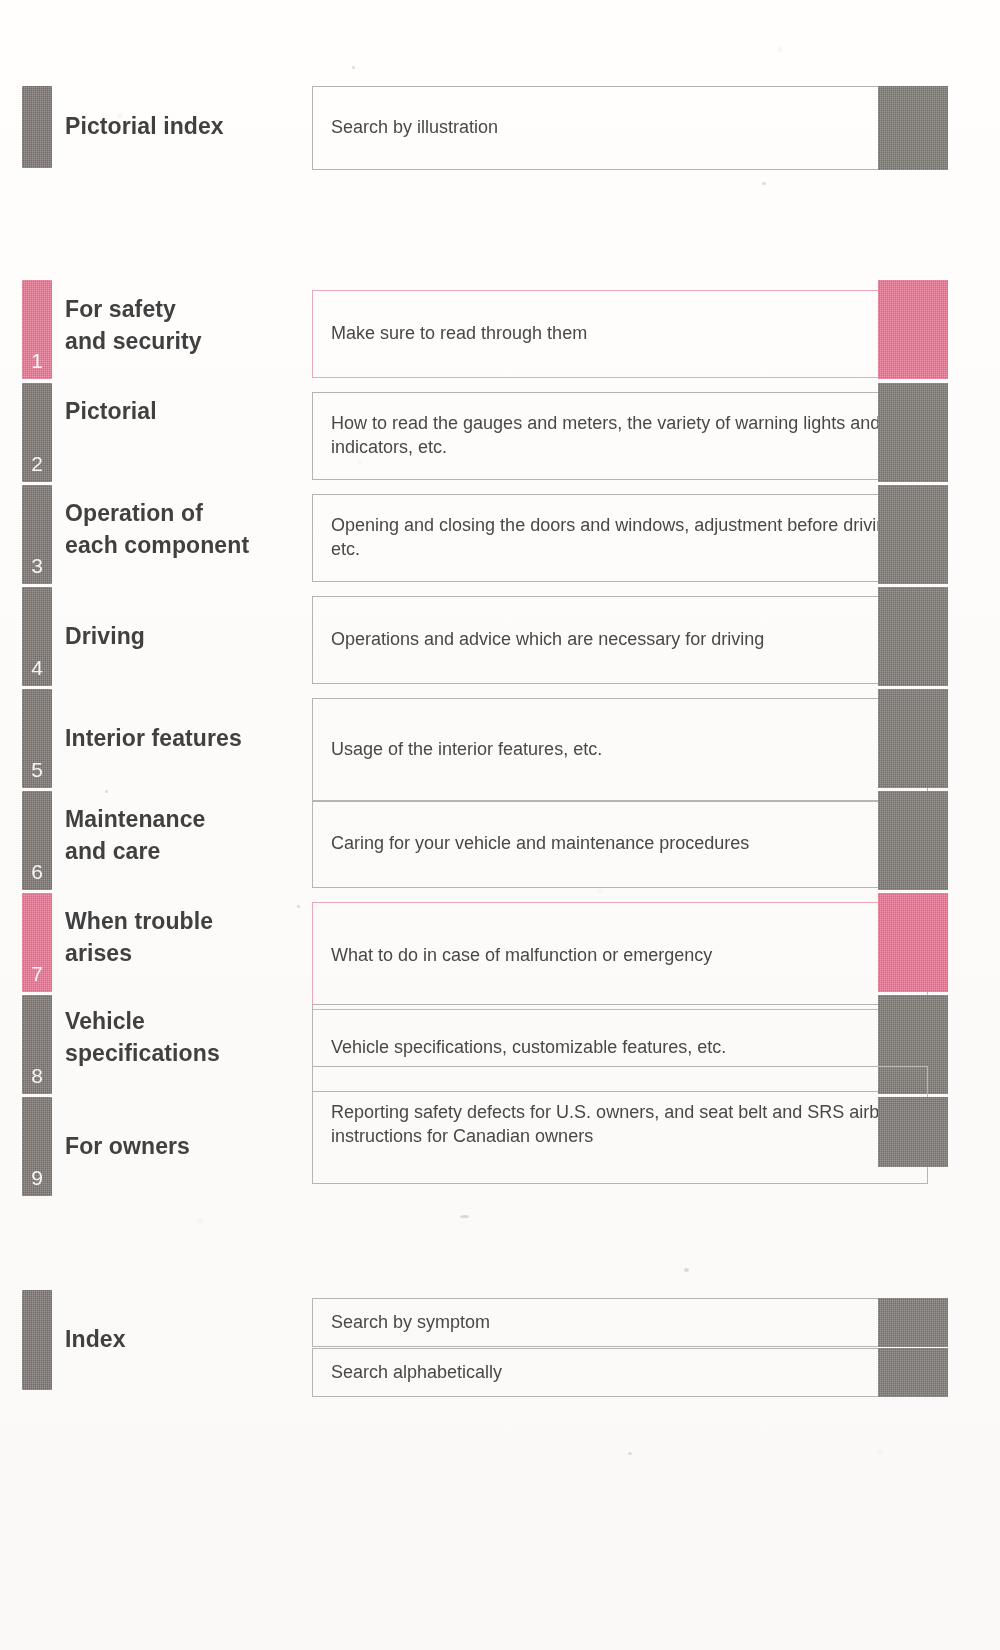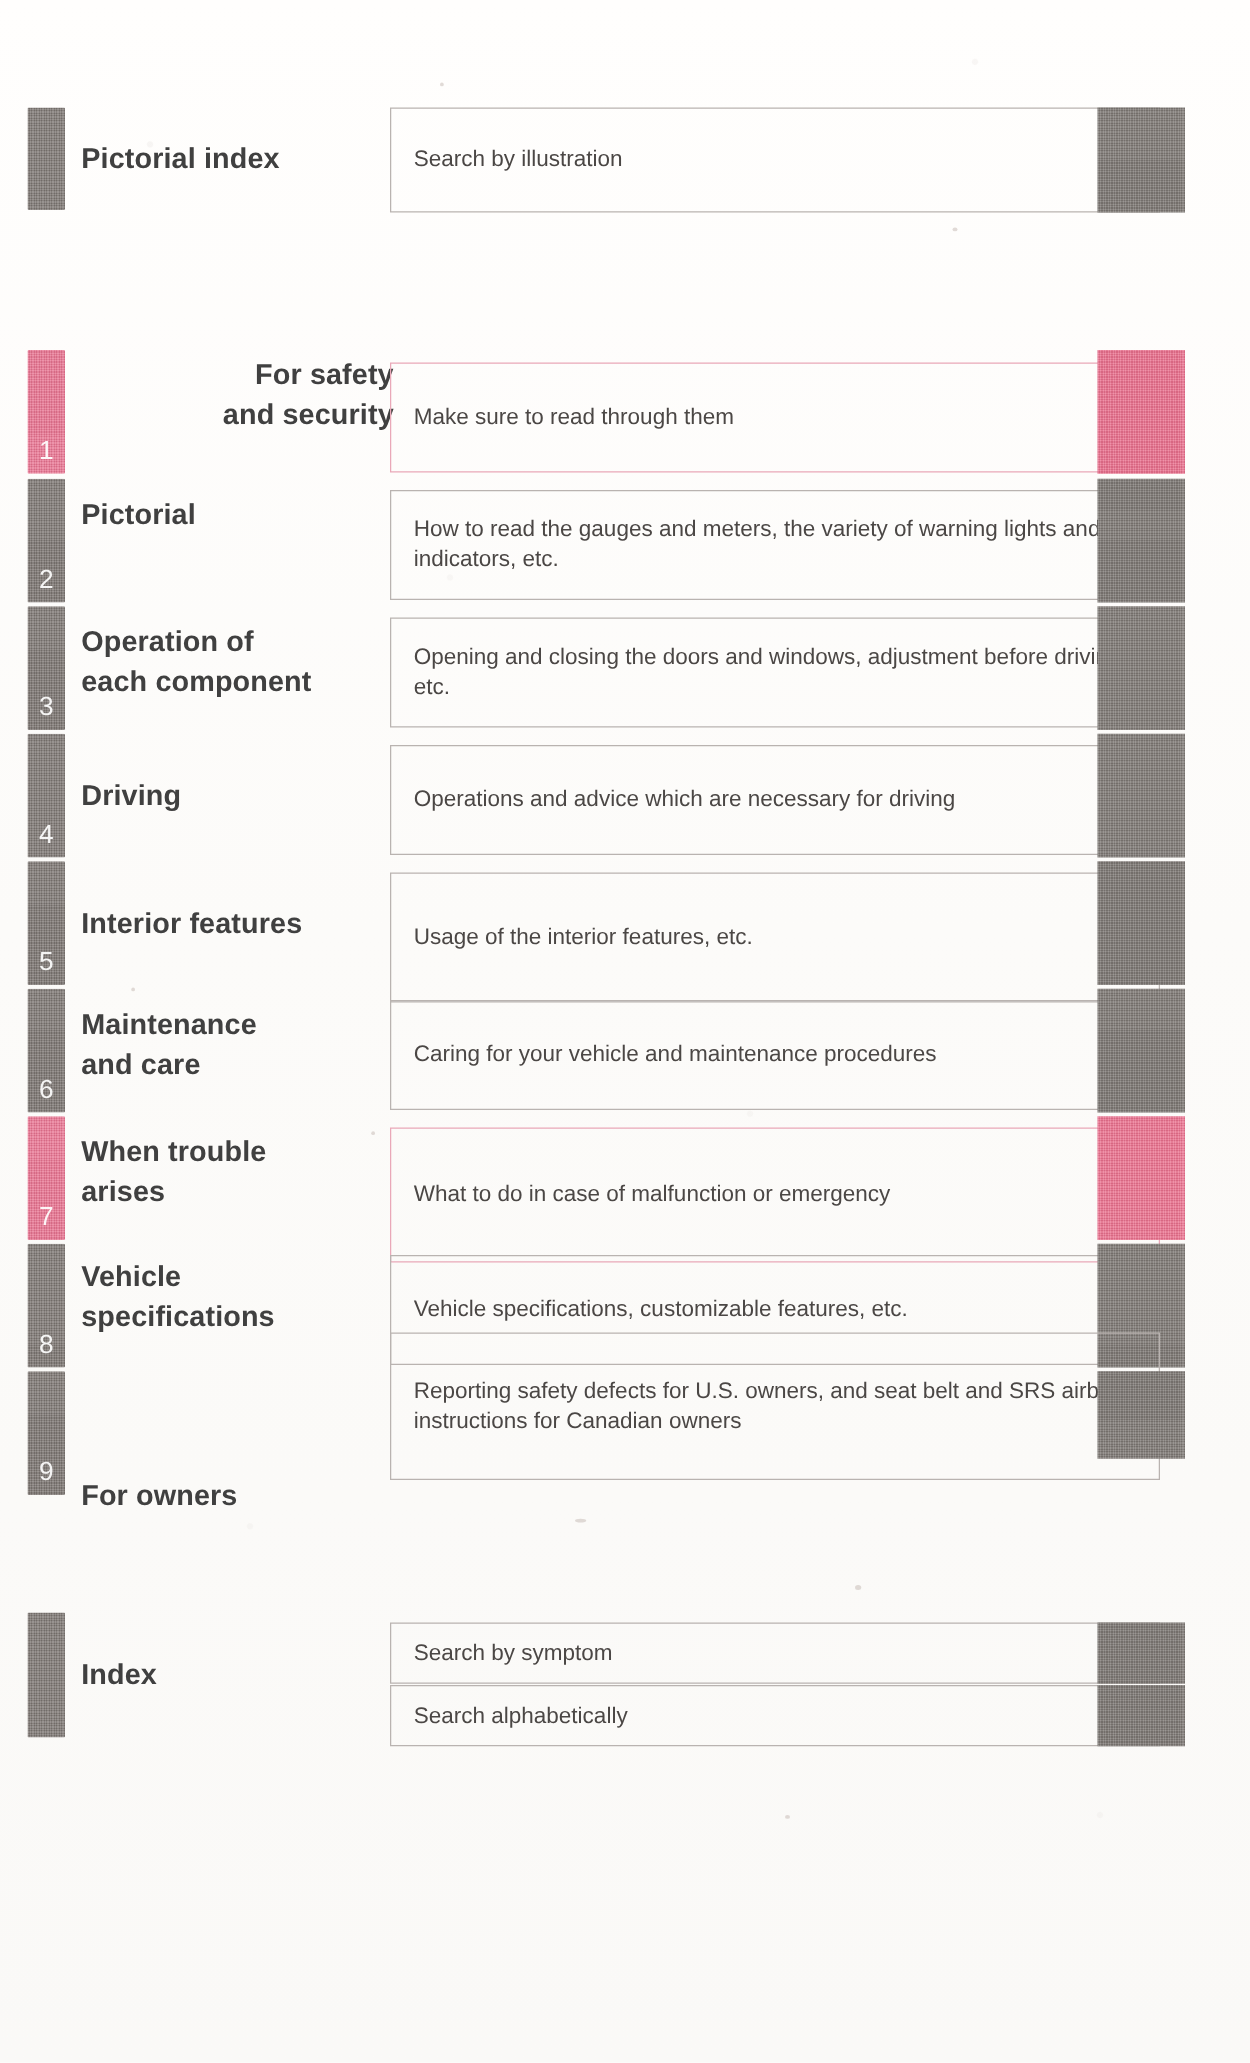--- a/index.html
+++ b/index.html
@@ -133,21 +133,21 @@
       <div class="desc-text">Search by illustration</div>
     </div>
 
     <div class="edge gray" style="top:86px;height:84px;"></div>
   </div>
 
   <div>
     <div class="tab pink" style="top:280px;height:99px;">
       <div class="tabnum">1</div>
     </div>
-    <div class="title" style="top:284px;text-align:right;">
+    <div class="title" style="top:294px;">
       <div>For safety</div>
       <div>and security</div>
     </div>
     <div class="desc pinkborder" style="top:290px;height:88px;">
       <div class="desc-text">Make sure to read through them</div>
     </div>
     <div class="edge pink" style="top:280px;height:99px;"></div>
   </div>
 
   <div>
@@ -242,21 +242,21 @@
     <div class="desc" style="top:1004px;height:88px;">
       <div class="desc-text">Vehicle specifications, customizable features, etc.</div>
     </div>
     <div class="edge gray" style="top:995px;height:99px;"></div>
   </div>
 
   <div>
     <div class="tab gray" style="top:1097px;height:99px;">
       <div class="tabnum">9</div>
     </div>
-    <div class="title single" style="top:1147px;height:99px;">
+    <div class="title single" style="top:1097px;height:99px;">
       <span>For owners</span>
     </div>
     <div class="desc" style="top:1066px;height:118px;">
       <div class="desc-text">Reporting safety defects for U.S. owners, and seat belt and SRS airbag instructions for Canadian owners</div>
     </div>
     <div class="edge gray" style="top:1097px;height:70px;"></div>
   </div>
 
   <div>
     <div class="tab gray" style="top:1290px;height:100px;">

